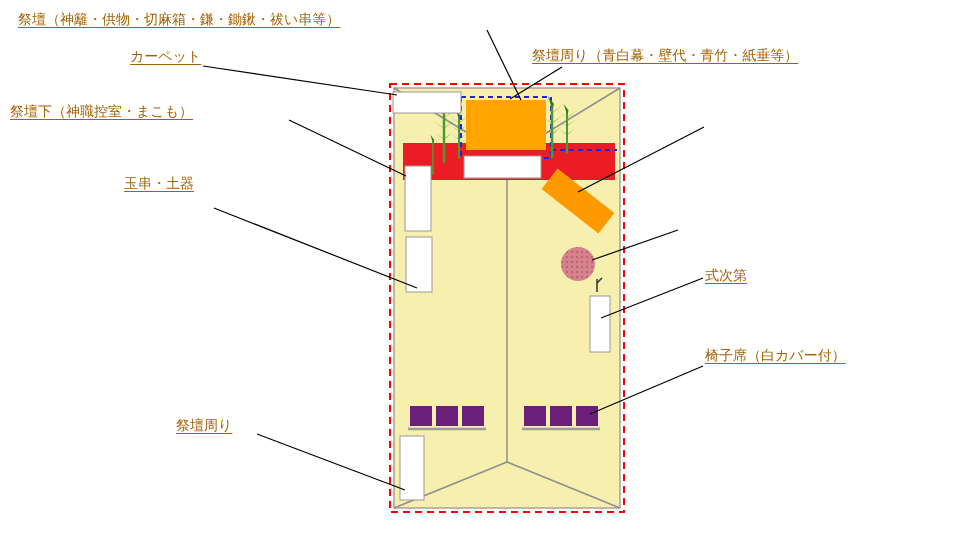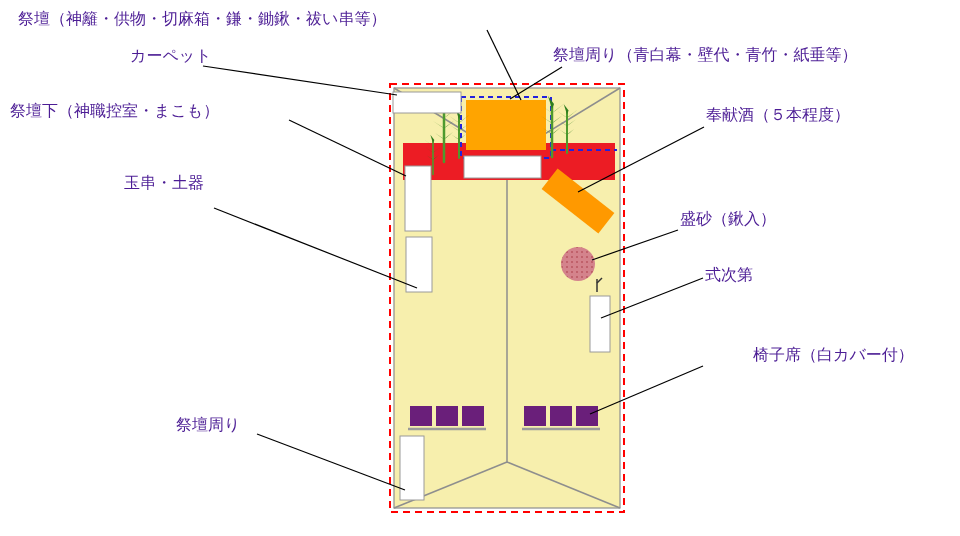--- a/index.html
+++ b/index.html
@@ -5,23 +5,24 @@
   html, body { margin: 0; padding: 0; }
   body {
     width: 960px; height: 536px;
     background: #ffffff;
     font-family: "Liberation Sans", "DejaVu Sans", sans-serif;
   }
   .canvas { position: relative; width: 960px; height: 536px; overflow: hidden; }
   .plan-svg { position: absolute; left: 0; top: 0; }
   .label {
     position: absolute;
-    font-size: 16px;
+    font-size: 14px;
     line-height: 22px;
-    color: #4c1d95;
+    color: #a16207;
+    text-decoration: underline;
     text-underline-offset: 3px;
     white-space: nowrap;
   }
   .bamboo-stem { stroke: #4E9A2E; stroke-width: 2.5; stroke-linecap: round; }
   .bamboo-leaf { fill: #2E7D1F; }
   .chair-base  { stroke: #9B9B9B; stroke-width: 2.5; }
   .table       { stroke: #9A9A9A; stroke-width: 1; }
   .leader      { stroke: #000000; stroke-width: 1.2; fill: none; }
   .roof        { stroke: #8E8E8E; stroke-width: 1.5; fill: none; }
   .stake       { stroke: #333333; stroke-width: 1.5; fill: none; }
@@ -135,22 +136,20 @@
       <line class="leader" x1="214" y1="208" x2="417" y2="288"></line>
       <line class="leader" x1="678" y1="230" x2="592" y2="260"></line>
       <line class="leader" x1="703" y1="278" x2="601" y2="318"></line>
       <line class="leader" x1="703" y1="366" x2="590" y2="414"></line>
       <line class="leader" x1="257" y1="434" x2="405" y2="490"></line>
     </g>
   </svg>
 
   <div class="label" style="left:18px;  top:8px;">祭壇（神籬・供物・切麻箱・鎌・鋤鍬・祓い串等）</div>
   <div class="label" style="left:130px; top:45px;">カーペット</div>
-  <div class="label" style="left:553px; top:44px;">祭壇周り（青白幕・壁代・青竹・紙垂等）</div>
+  <div class="label" style="left:532px; top:44px;">祭壇周り（青白幕・壁代・青竹・紙垂等）</div>
   <div class="label" style="left:10px;  top:100px;">祭壇下（神職控室・まこも）</div>
-  <div class="label" style="left:706px; top:104px;">奉献酒（５本程度）</div>
   <div class="label" style="left:124px; top:172px;">玉串・土器</div>
-  <div class="label" style="left:680px; top:208px;">盛砂（鍬入）</div>
   <div class="label" style="left:705px; top:264px;">式次第</div>
-  <div class="label" style="left:705px; top:344px;margin-left:48px;">椅子席（白カバー付）</div>
+  <div class="label" style="left:705px; top:344px;">椅子席（白カバー付）</div>
   <div class="label" style="left:176px; top:414px;">祭壇周り</div>
 
 </div>
 
 </body></html>

